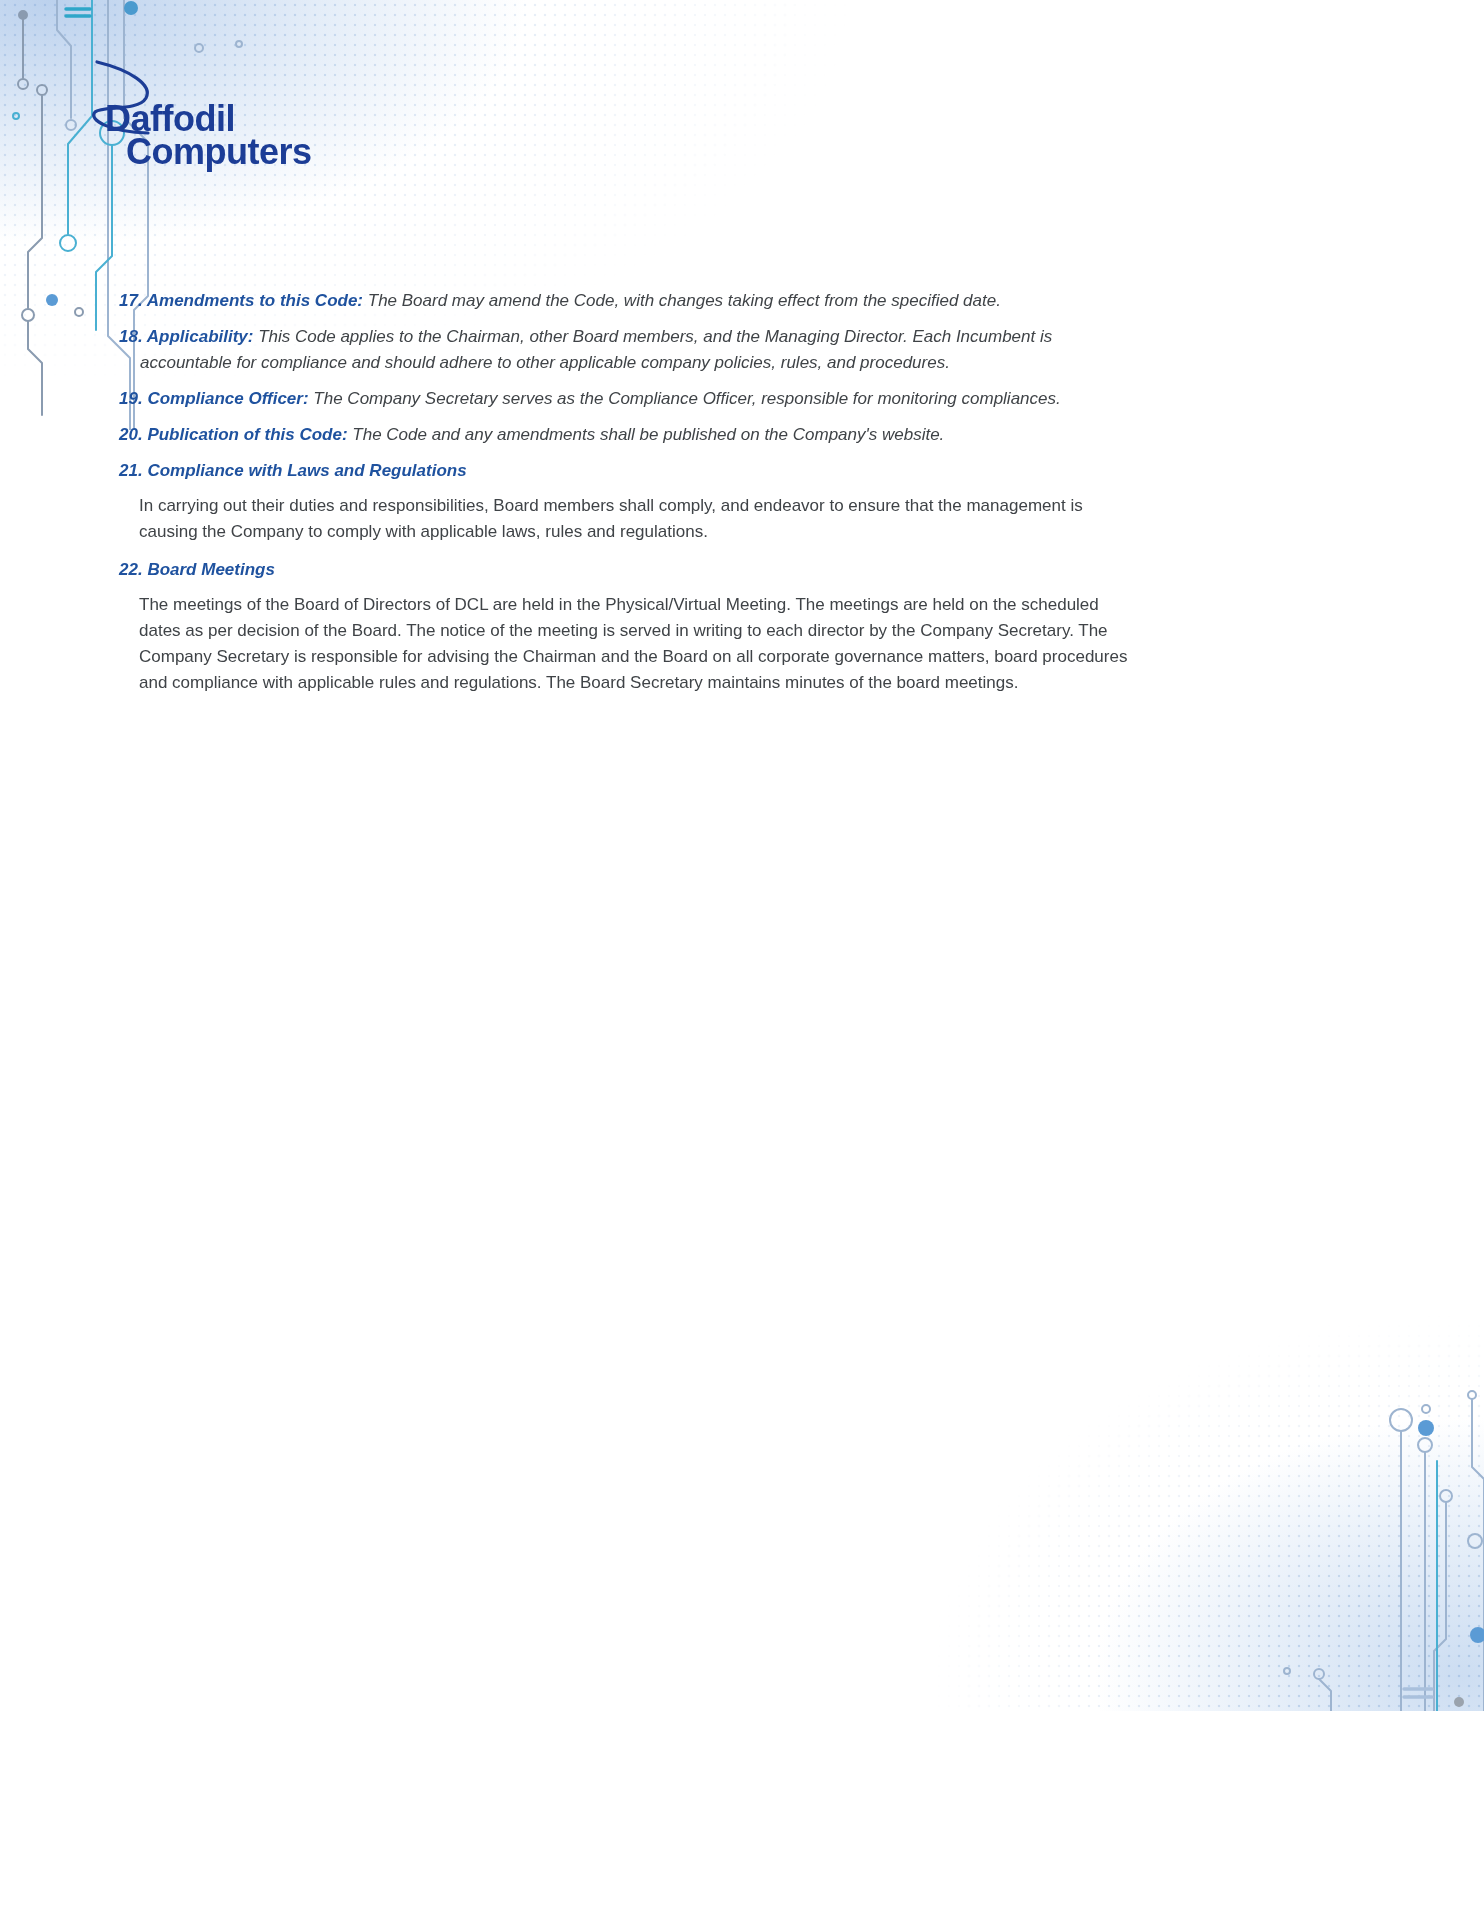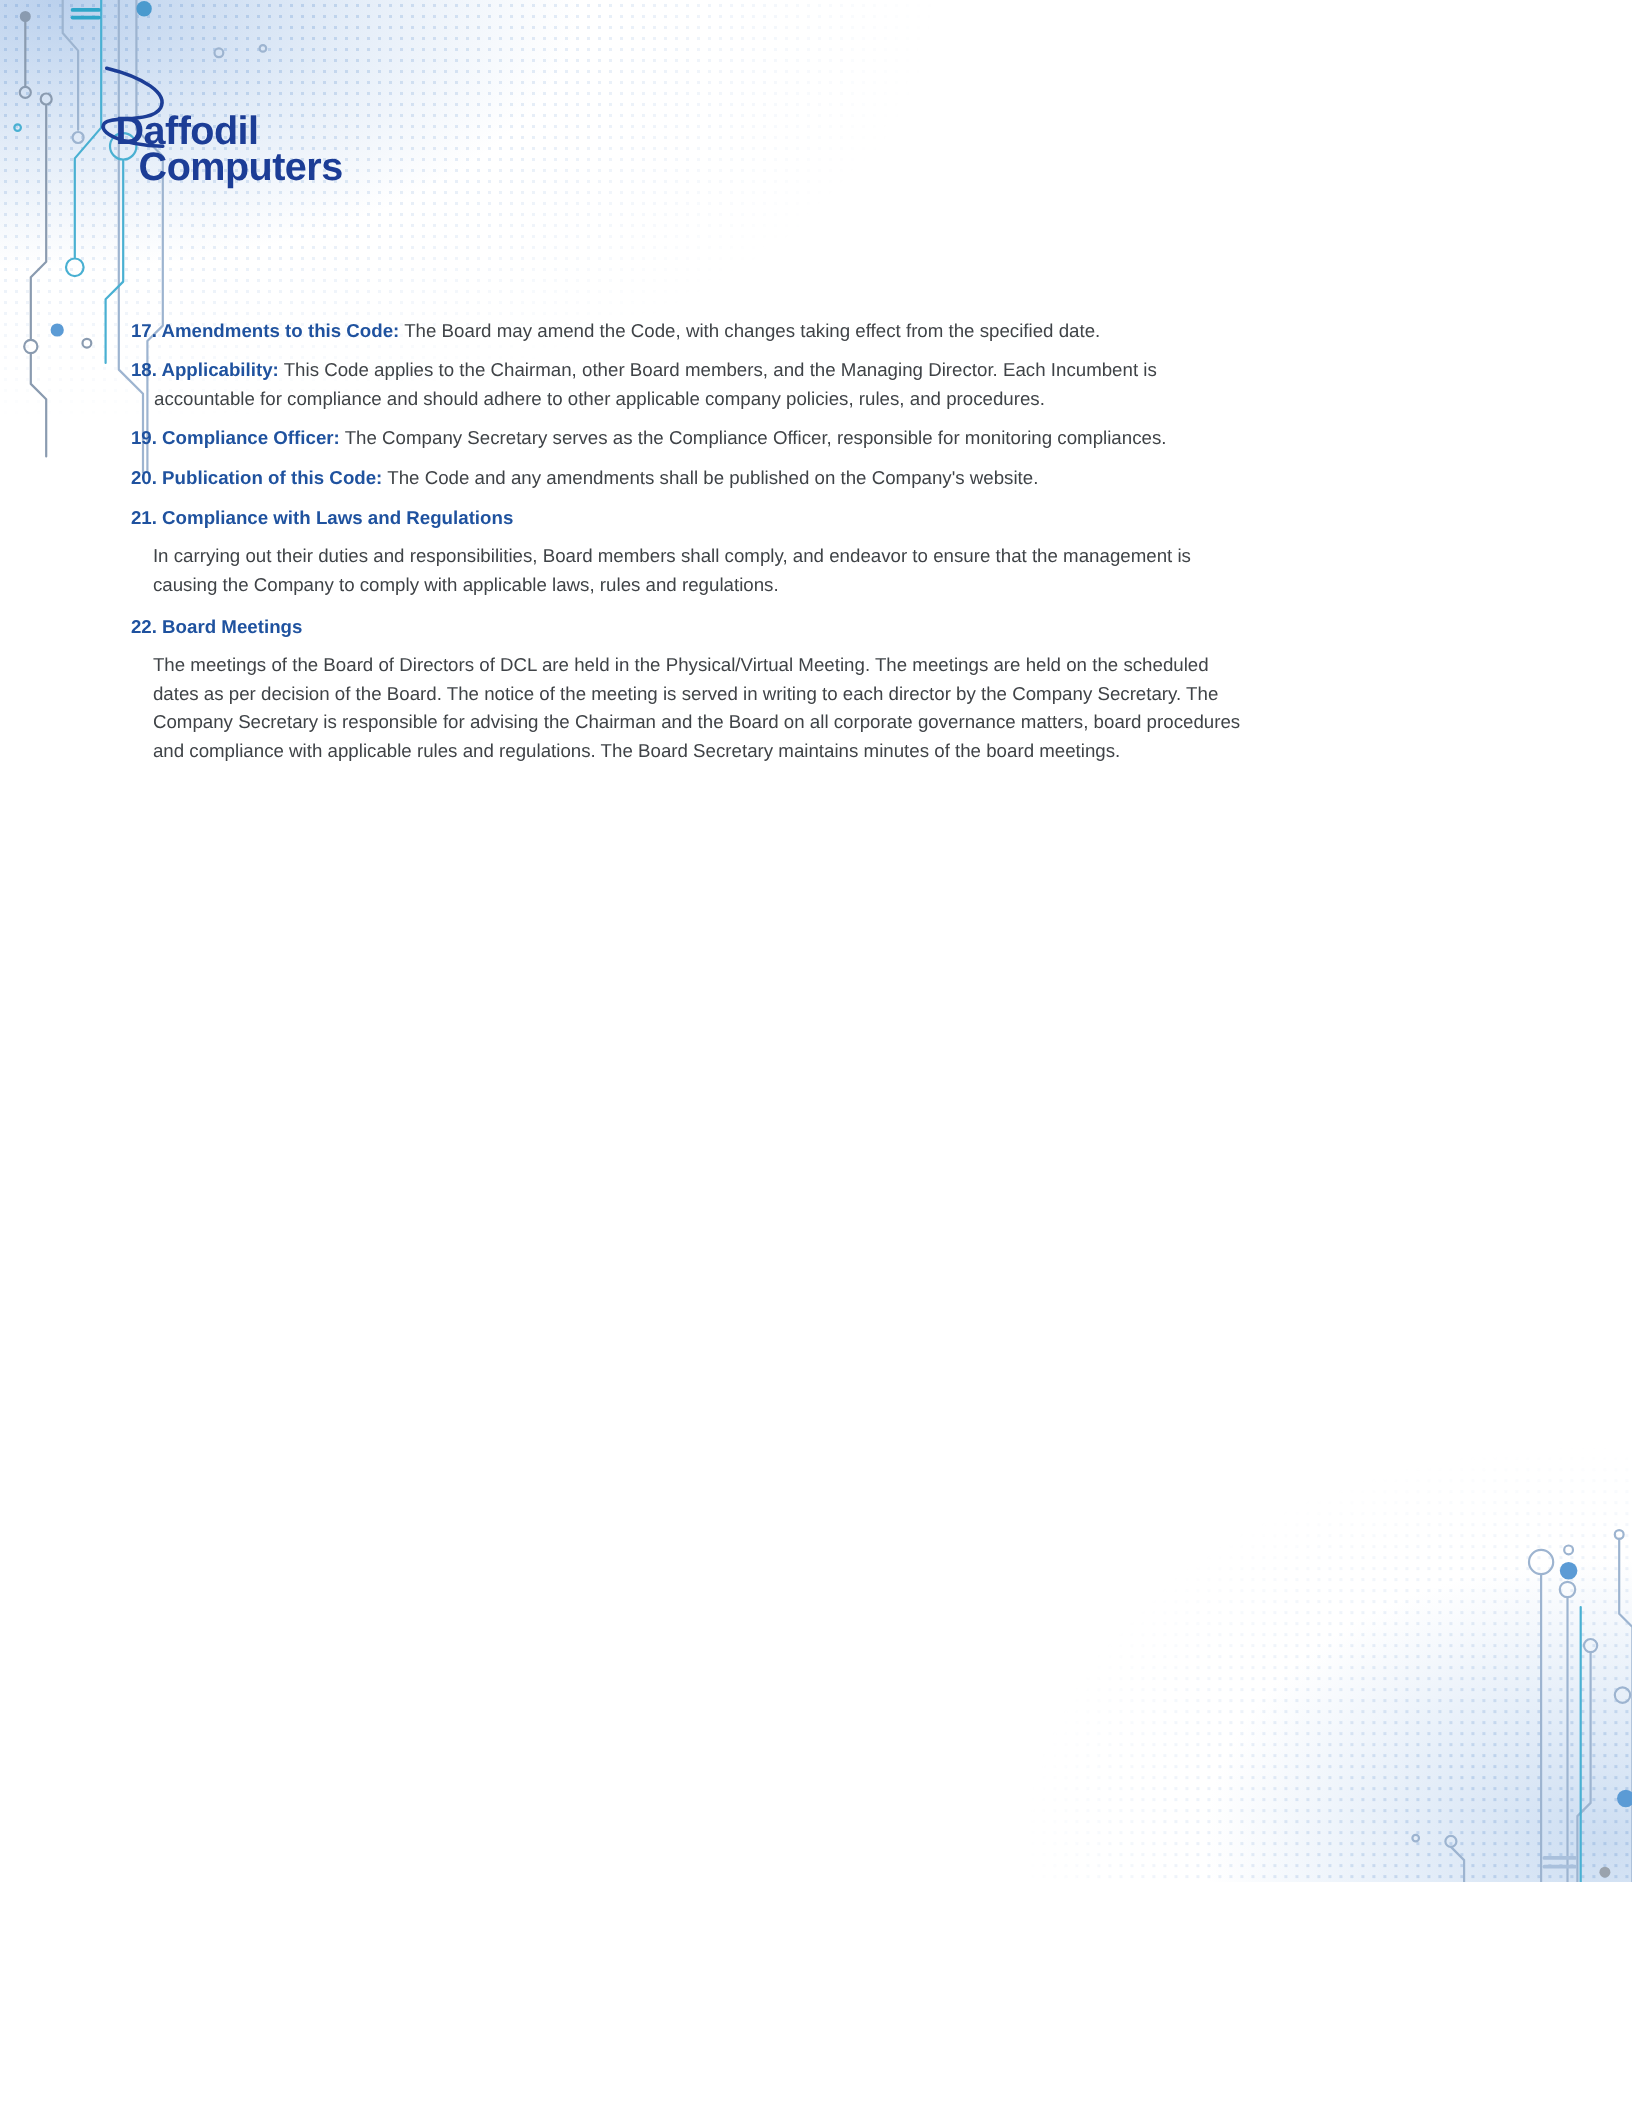--- a/index.html
+++ b/index.html
@@ -45,21 +45,21 @@
     color:#1c3d96; font-weight:800; font-size:36px; line-height:33px;
     letter-spacing:-0.5px;
   }
   .logo .l2 { margin-left:21px; }
 
   
   .content {
     position:absolute; left:119px; top:288px; width:1022px;
     color:#3f4347; font-size:17px; line-height:26px;
   }
-  .item { margin:0 0 10px; padding-left:21px; text-indent:-21px; }
+  .item { margin:0 0 10px; padding-left:21px; text-indent:-21px;font-style:italic; }
   .item.head-only { margin-bottom:9px; }
   .sec-head { color:#1f529f; font-weight:700; }
   .para { margin:0 0 12px 20px; padding:0; text-indent:0; width:1000px; }
 
   
   .page-num {
     position:absolute; left:110px; top:1799px;
     font-size:25px; font-weight:700; color:#97999c;
   }
   .badge {

